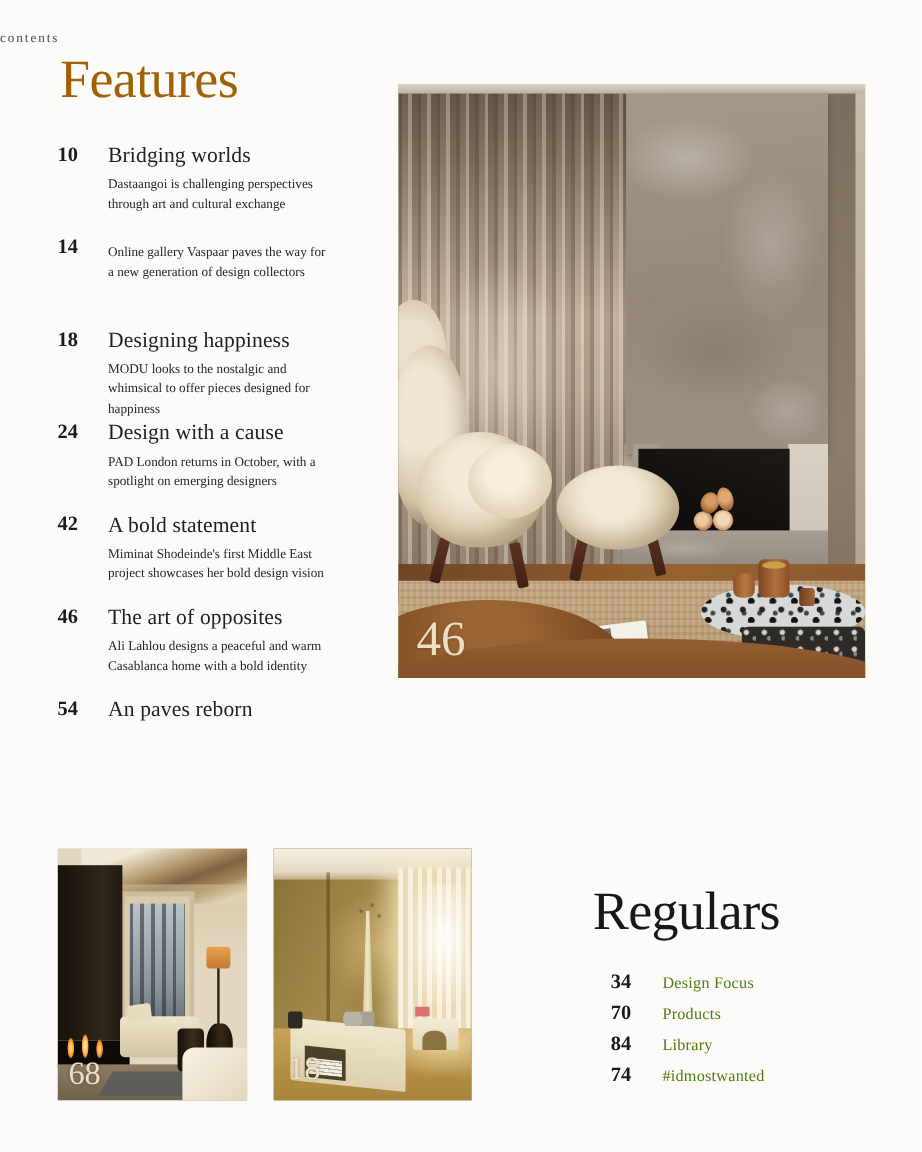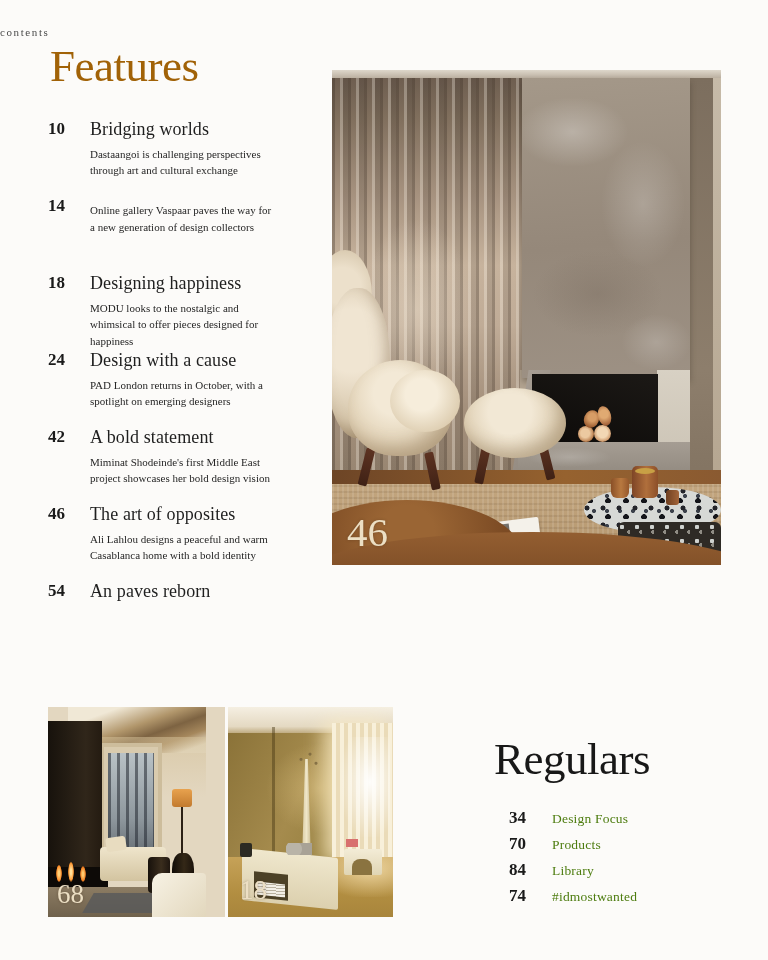--- a/index.html
+++ b/index.html
@@ -147,21 +147,21 @@
     transform:rotate(-7deg); border-radius:2px; box-shadow:0 2px 3px rgba(60,45,30,.4); }
   .hero .mag::after { content:""; position:absolute; left:34px; top:3px; width:22px; height:18px;
     background:linear-gradient(135deg,#8d8a84,#5f5c58); }
   .hero .bench { left:-30px; top:462px; width:460px; height:90px; border-radius:50% 50% 0 0;
     background:linear-gradient(180deg,#935e31,#7a4a24 60%,#6b3f1e); }
   .hero .bench-l { left:-40px; top:430px; width:230px; height:110px; border-radius:50%;
     background:radial-gradient(circle at 50% 30%, #9a6534 20%, #7c4b24 70%); }
   .hero-num { left:15px; top:438px; font-size:41px; }
 
   
-  .p68 { left:48px; top:707px; width:177px; height:210px; background:#e3d7c0; }
+  .p68 { left:48px; top:707px; width:158px; height:210px; background:#e3d7c0; }
   .p68 .ceiling { left:20px; top:0; width:138px; height:46px;
     background:linear-gradient(160deg,#f0e8d6 20%,#b1966b 45%,#7d6342 60%,#a5875c 75%,#e8dfca 90%); }
   .p68 .wallshade { left:35px; top:30px; width:123px; height:60px;
     background:linear-gradient(180deg,rgba(210,190,150,.55),transparent); }
   .p68 .hood { left:0; top:14px; width:54px; height:146px;
     background:linear-gradient(90deg,#17120c,#30261a 70%,#241b11); }
   .p68 .firebed { left:0; top:160px; width:60px; height:22px; background:#0d0a07; }
   .p68 .flames { left:3px; top:144px; width:40px; height:32px;
     background:
       radial-gradient(ellipse 4px 12px at 20% 70%, #ffd27a 20%, #ff8e2b 60%, transparent 75%),

